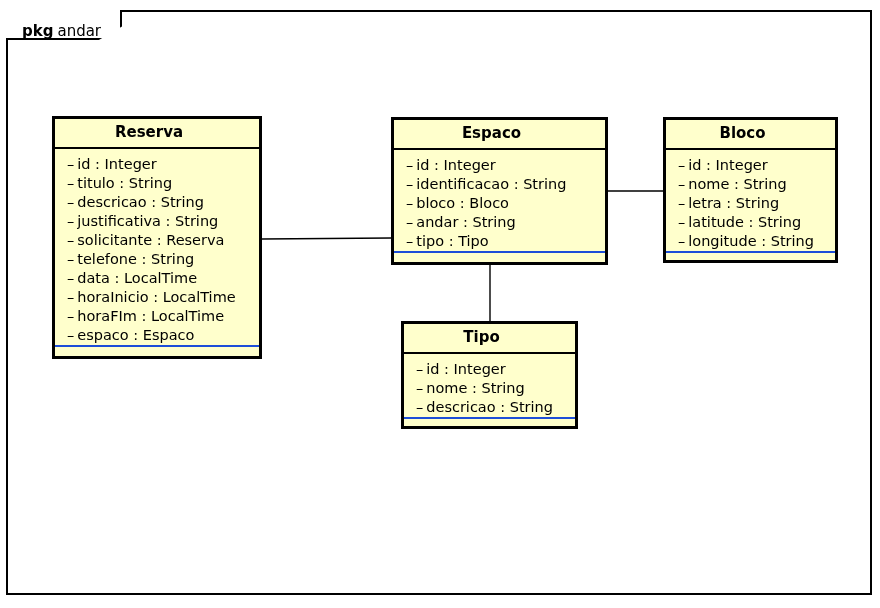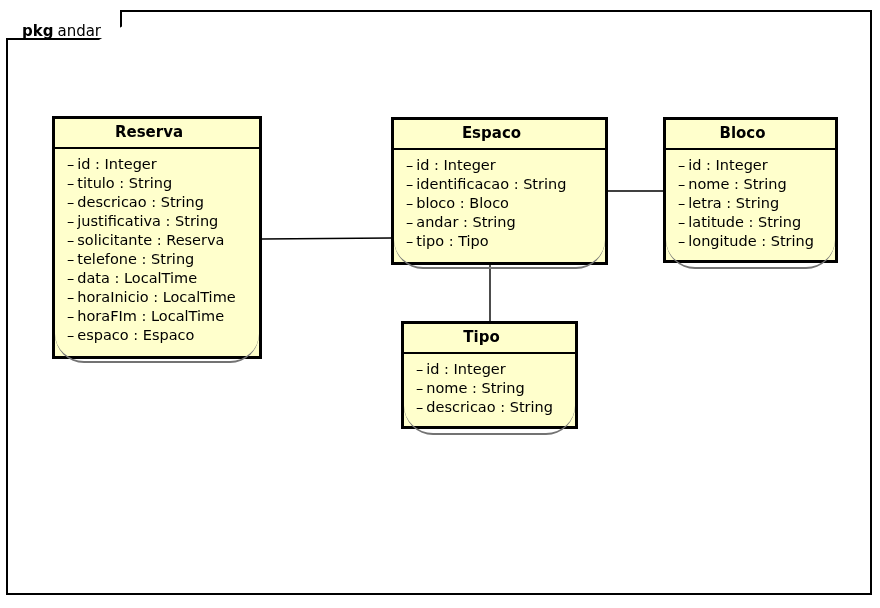--- a/index.html
+++ b/index.html
@@ -74,23 +74,22 @@
     text-align: center;
     font-weight: bold;
     font-size: 15px;
     color: #000000;
     padding: 5px 20px 6px 4px;
     border-bottom: 2px solid #000000;
     line-height: 1.15;
   }
   .class-attrs {
     flex: 1 1 auto;
-    padding: 6px 0 16px 0;
-    border-bottom: 2px solid #737373;
-    border-radius: 29px;
+    padding: 6px 0 0 0;
+    border-bottom: 2px solid #1d4ed8;
   }
   .attr-row {
     font-size: 14.5px;
     color: #000000;
     line-height: 19px;
     white-space: nowrap;
     padding-left: 12px;
   }
   .attr-vis { margin-right: 3px; }
   .class-ops {

